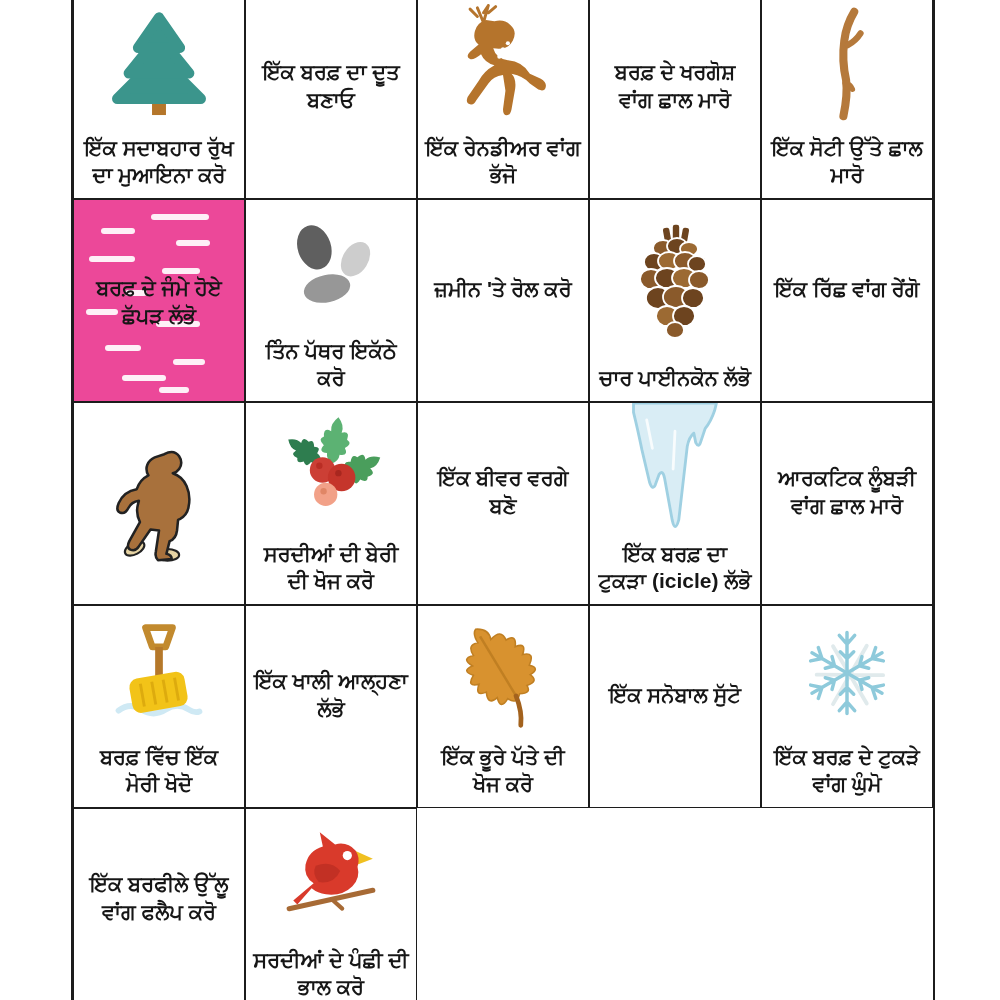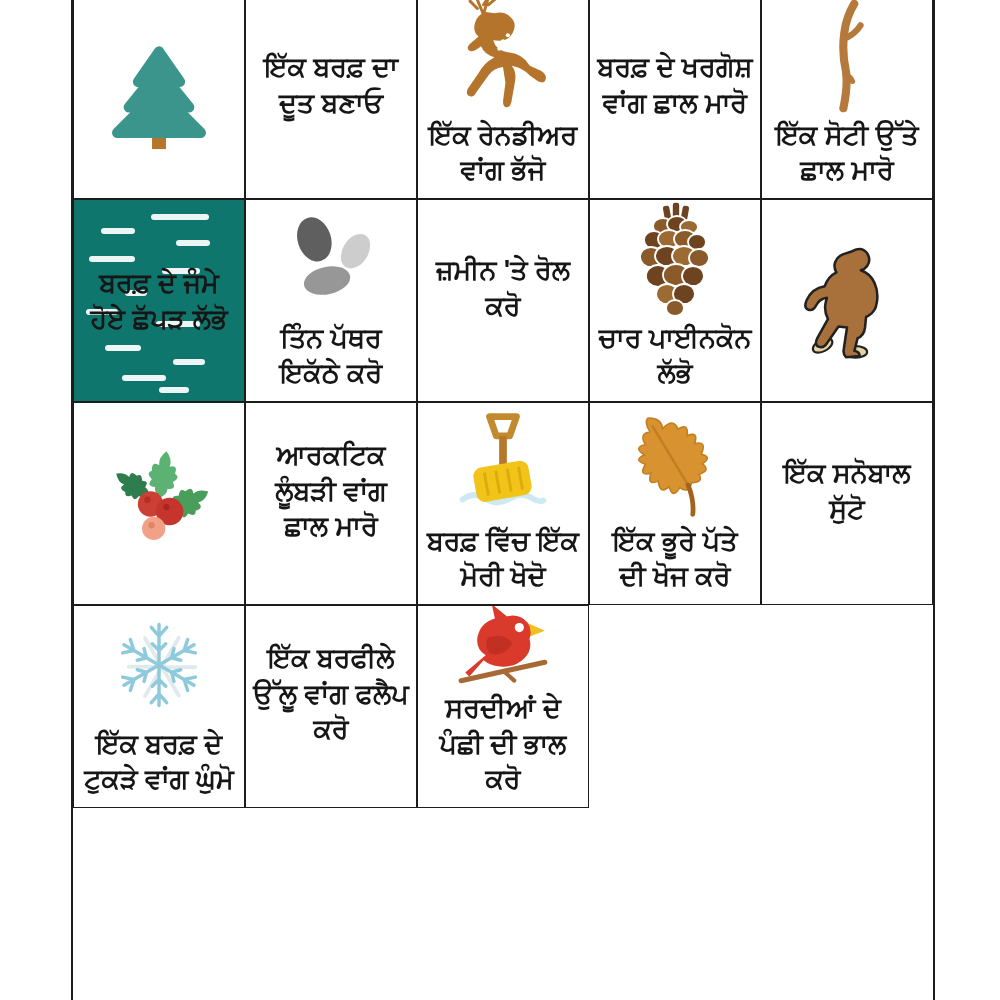--- a/index.html
+++ b/index.html
@@ -16,21 +16,21 @@
   .cell{
     border:1px solid #1c1c1c;box-sizing:border-box;position:relative;
     display:flex;flex-direction:column;align-items:center;overflow:hidden;
     background:#fff;
   }
   .cell:not(.has-icon){justify-content:center;}
   .cell.has-icon{justify-content:flex-end;}
   .cell.has-icon .icon{flex:1 1 auto;display:flex;align-items:center;justify-content:center;min-height:0;}
   .cell.icon-icicle-icon .icon{align-items:flex-start;}
   .label{
-    font-weight:bold;font-size:27px;line-height:1.32;color:#161616;
+    font-weight:bold;font-size:21px;line-height:1.32;color:#161616;
     text-align:center;padding:2px 7px 9px;width:100%;box-sizing:border-box;
   }
   .cell:not(.has-icon) .label{padding-bottom:26px;}
   .cell.highlight .label{position:relative;z-index:2;padding-bottom:0;}
   .dash{position:absolute;height:6px;border-radius:3px;background:#ffffff;opacity:.92;z-index:1;}
   .icon svg{display:block;}
   .icon-evergreen-tree-icon svg{width:116px;height:116px;}
   .icon-reindeer-icon svg{width:122px;height:122px;}
   .icon-stick-icon svg{width:54px;height:130px;}
   .icon-stones-icon svg{width:98px;height:100px;}
@@ -49,20 +49,21 @@
 <div class="board">
     <div class="cell has-icon icon-evergreen-tree-icon">
       <div class="icon">
         <svg viewBox="0 0 100 100">
           <rect x="44" y="74" width="12" height="20" fill="#b5762a"></rect>
           <path d="M50 44 L86 80 L14 80 Z" fill="#3b958c" stroke="#3b958c" stroke-width="9" stroke-linejoin="round"></path>
           <path d="M50 26 L76 58 L24 58 Z" fill="#3b958c" stroke="#3b958c" stroke-width="9" stroke-linejoin="round"></path>
           <path d="M50 10 L68 36 L32 36 Z" fill="#3b958c" stroke="#3b958c" stroke-width="9" stroke-linejoin="round"></path>
         </svg>
       </div>
+      <div class="label">ਇੱਕ ਸਦਾਬਹਾਰ ਰੁੱਖ ਦਾ ਮੁਆਇਨਾ ਕਰੋ</div>
     </div>
     <div class="cell">
       <div class="label">ਇੱਕ ਬਰਫ਼ ਦਾ ਦੂਤ ਬਣਾਓ</div>
     </div>
     <div class="cell has-icon icon-reindeer-icon">
       <div class="icon">
         <svg viewBox="0 0 100 100">
           <path d="M34 16 L29 4 M29 11 L23 5 M34 16 L38 2 M38 2 L34 8 M38 8 L44 3" fill="none" stroke="#b5742c" stroke-width="2.4" stroke-linecap="round"></path>
           <path d="M36 14 q-7 2 -9 9 q-2 7 3 11 l-7 6 q-4 4 0 6 q3 1 9 -4 q3 7 11 9 q-9 5 -13 13 l-9 13 q-2 5 2 6 q3 1 5 -3 l10 -14 q4 -6 12 -7 l2 13 -2 15 q0 5 3 5 q3 0 4 -5 l3 -17 q1 -8 -3 -12 q10 2 15 8 l7 5 q5 2 6 -2 q1 -4 -4 -7 l-9 -4 q-6 -10 -18 -11 q-10 -2 -12 -10 q12 2 16 -6 q4 -8 -2 -13 q-5 -5 -13 -3 z" fill="#b5742c"></path>
           <circle cx="50" cy="38" r="1.7" fill="#fff"></circle>
@@ -79,21 +80,21 @@
     <div class="cell has-icon icon-stick-icon">
       <div class="icon">
         <svg viewBox="0 0 60 130">
           <path d="M38 7 q-9 15 -11 32 q-3 22 2 44 q2 16 -3 40" fill="none" stroke="#b5793b" stroke-width="9" stroke-linecap="round"></path>
           <path d="M31 44 q9 -5 14 -13" fill="none" stroke="#b5793b" stroke-width="7" stroke-linecap="round"></path>
           <path d="M28 86 q6 2 8 7" fill="none" stroke="#b5793b" stroke-width="6" stroke-linecap="round"></path>
         </svg>
       </div>
       <div class="label">ਇੱਕ ਸੋਟੀ ਉੱਤੇ ਛਾਲ ਮਾਰੋ</div>
     </div>
-    <div class="cell highlight" style="background: #0f766e;">
+    <div class="cell highlight" style="background: #ec4899;">
       <div class="dash" style="left: 45%; top: 7%; width: 58px;"></div>
       <div class="dash" style="left: 16%; top: 14%; width: 34px;"></div>
       <div class="dash" style="left: 60%; top: 20%; width: 34px;"></div>
       <div class="dash" style="left: 9%; top: 28%; width: 46px;"></div>
       <div class="dash" style="left: 52%; top: 34%; width: 38px;"></div>
       <div class="dash" style="left: 30%; top: 45%; width: 22px;"></div>
       <div class="dash" style="left: 7%; top: 54%; width: 32px;"></div>
       <div class="dash" style="left: 48%; top: 60%; width: 44px;"></div>
       <div class="dash" style="left: 18%; top: 72%; width: 36px;"></div>
       <div class="dash" style="left: 58%; top: 79%; width: 32px;"></div>
@@ -138,20 +139,23 @@
             <ellipse cx="51" cy="76" rx="13" ry="11" fill="#8a5a2b"></ellipse>
             <ellipse cx="68" cy="77" rx="11" ry="10" fill="#6d441f"></ellipse>
             <ellipse cx="42" cy="95" rx="11" ry="10" fill="#9c6a33"></ellipse>
             <ellipse cx="59" cy="95" rx="11" ry="10" fill="#6d441f"></ellipse>
             <ellipse cx="50" cy="109" rx="9" ry="8" fill="#8a5a2b"></ellipse>
           </g>
         </svg>
       </div>
       <div class="label">ਚਾਰ ਪਾਈਨਕੋਨ ਲੱਭੋ</div>
     </div>
+    <div class="cell">
+      <div class="label">ਇੱਕ ਰਿੱਛ ਵਾਂਗ ਰੇਂਗੋ</div>
+    </div>
     <div class="cell has-icon icon-sasquatch-icon">
       <div class="icon">
         <svg viewBox="0 0 100 110">
           <ellipse cx="27" cy="97" rx="10" ry="5.5" transform="rotate(-28 27 97)" fill="#e6d3a3" stroke="#222" stroke-width="2"></ellipse>
           <ellipse cx="58" cy="103" rx="11" ry="5.5" fill="#e6d3a3" stroke="#222" stroke-width="2"></ellipse>
           <path d="M55 8 q9 -5 14 2 q4 6 0 12 q-2 3 -6 4 q9 3 13 12 q4 9 2 19 q-1 8 -8 12 l-2 1 l-1 10 q-1 8 -7 10 l-3 12 q5 1 5 5 l-13 1 q-3 -3 -2 -8 l3 -20 l-8 -1 l-11 16 q-3 5 -8 3 q-4 -2 -1 -8 l10 -18 q-4 -8 -2 -16 l1 -4 q-7 1 -10 7 q-3 6 -8 4 q-4 -2 -1 -9 q5 -11 17 -13 q3 -9 11 -13 q-3 -5 -1 -10 q2 -5 7 -7 z" fill="#a8713c" stroke="#222" stroke-width="2.4" stroke-linejoin="round"></path>
         </svg>
       </div>
     </div>
     <div class="cell has-icon icon-holly-berries-icon">
@@ -167,38 +171,54 @@
             <path transform="translate(78 48) rotate(62) scale(0.95)" d="M0 -22 Q7 -15 5 -8 Q13 -11 11 -2 Q17 1 10 6 Q15 13 6 13 Q6 19 0 22 Q-6 19 -6 13 Q-15 13 -10 6 Q-17 1 -11 -2 Q-13 -11 -5 -8 Q-7 -15 0 -22 Z"></path>
           </g>
           <circle cx="42" cy="50" r="12" fill="#cc3f35"></circle>
           <circle cx="60" cy="57" r="13" fill="#c5352b"></circle>
           <circle cx="45" cy="73" r="11" fill="#f2a188"></circle>
           <circle cx="39" cy="46" r="3" fill="#b92d24"></circle>
           <circle cx="57" cy="53" r="3" fill="#a8271f"></circle>
           <circle cx="43" cy="70" r="3" fill="#e08666"></circle>
         </svg>
       </div>
+      <div class="label">ਸਰਦੀਆਂ ਦੀ ਬੇਰੀ ਦੀ ਖੋਜ ਕਰੋ</div>
+    </div>
+    <div class="cell">
+      <div class="label">ਇੱਕ ਬੀਵਰ ਵਰਗੇ ਬਣੋ</div>
+    </div>
+    <div class="cell has-icon icon-icicle-icon">
+      <div class="icon">
+        <svg viewBox="0 0 100 140">
+          <path d="M6 0 L94 0 L92 8 Q88 20 82 27 L77 42 Q75 48 72 42 L70 32 Q65 36 63 46 L54 124 Q50 138 47 124 L39 80 Q37 70 33 76 L29 87 Q26 93 23 84 L15 50 Q10 26 6 10 Z" fill="#d9edf5" stroke="#9fd0e2" stroke-width="3" stroke-linejoin="round"></path>
+          <path d="M50 30 L48 70 M20 18 L26 48" fill="none" stroke="#ffffff" stroke-width="3" stroke-linecap="round" opacity="0.8"></path>
+        </svg>
+      </div>
+      <div class="label">ਇੱਕ ਬਰਫ਼ ਦਾ ਟੁਕੜਾ (icicle) ਲੱਭੋ</div>
     </div>
     <div class="cell">
       <div class="label">ਆਰਕਟਿਕ ਲੂੰਬੜੀ ਵਾਂਗ ਛਾਲ ਮਾਰੋ</div>
     </div>
     <div class="cell has-icon icon-snow-shovel-icon">
       <div class="icon">
         <svg viewBox="0 0 100 110">
           <path d="M36 8 L64 8 L57 28 L43 28 Z" fill="none" stroke="#c28a2e" stroke-width="7" stroke-linejoin="round"></path>
           <line x1="50" y1="28" x2="50" y2="62" stroke="#b5782a" stroke-width="8"></line>
           <path d="M8 94 q12 -9 24 -1 q12 8 25 0 q12 -8 24 0 q6 4 11 2" fill="none" stroke="#cfe9f4" stroke-width="6" stroke-linecap="round"></path>
           <g transform="rotate(-10 50 78)">
             <rect x="21" y="57" width="58" height="36" rx="9" fill="#f2c318"></rect>
             <path d="M33 63 v24 M45 63 v24 M57 63 v24 M69 63 v24" stroke="#ddab0e" stroke-width="3"></path>
           </g>
         </svg>
       </div>
       <div class="label">ਬਰਫ਼ ਵਿੱਚ ਇੱਕ ਮੋਰੀ ਖੋਦੋ</div>
     </div>
+    <div class="cell">
+      <div class="label">ਇੱਕ ਖਾਲੀ ਆਲ੍ਹਣਾ ਲੱਭੋ</div>
+    </div>
     <div class="cell has-icon icon-oak-leaf-icon">
       <div class="icon">
         <svg viewBox="0 0 110 110">
           <g transform="rotate(-32 55 55)">
             <path d="M55 6 Q66 12 62 22 Q76 18 74 30 Q86 30 78 40 Q90 42 80 50 Q92 54 80 62 Q88 70 76 70 Q80 80 68 77 Q68 86 58 80 Q50 88 46 78 Q34 84 38 72 Q26 74 32 62 Q20 60 30 52 Q18 48 30 42 Q22 32 34 34 Q28 22 40 26 Q40 14 50 18 Q50 8 55 6 Z" fill="#d8922f" stroke="#c07f22" stroke-width="1.5"></path>
             <path d="M55 14 L54 78" stroke="#c07f22" stroke-width="2.4"></path>
             <path d="M54 80 Q51 96 43 106" fill="none" stroke="#a3621d" stroke-width="4.5" stroke-linecap="round"></path>
           </g>
         </svg>
       </div>

